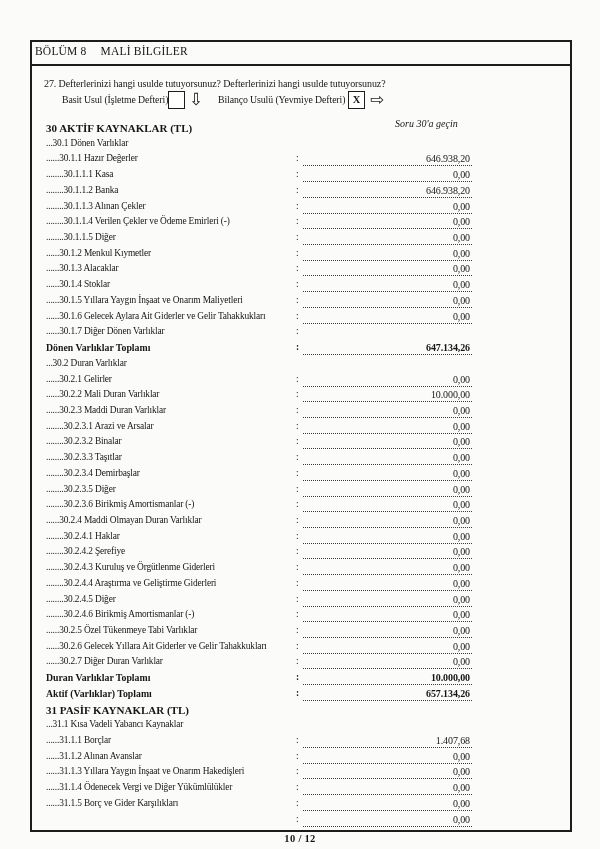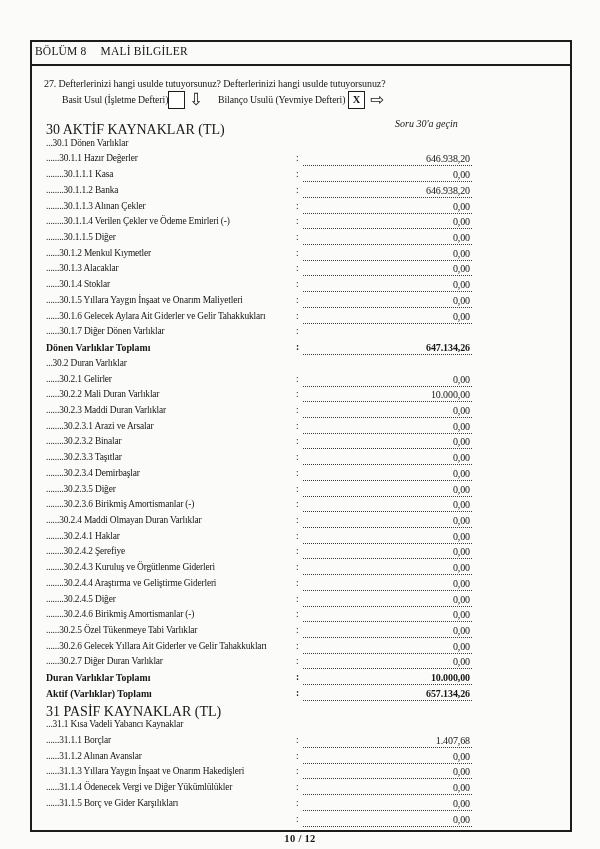--- a/index.html
+++ b/index.html
@@ -44,21 +44,21 @@
   .row{position:relative;height:15.72px;font-size:9.4px;}
   .row .lbl{
     position:absolute;left:14px;top:1px;white-space:nowrap;letter-spacing:-.15px;
   }
   .row .colon{position:absolute;left:264px;top:1px;}
   .row .val{
     position:absolute;left:271px;top:0;width:167px;height:13px;
     text-align:right;line-height:13px;font-size:10px;
     border-bottom:1px dotted #3a3a3a;padding-right:2px;letter-spacing:-.1px;
   }
-  .row.section .lbl{font-weight:normal;font-size:14px;letter-spacing:0;}
+  .row.section .lbl{font-weight:bold;font-size:11px;letter-spacing:0;}
   .row.total .lbl{font-weight:bold;font-size:9.8px;letter-spacing:0;}
   .row.total .colon,.row.total .val{font-weight:bold;}
 
   .footer{
     position:absolute;left:0;right:0;top:833px;text-align:center;
     font-weight:bold;font-size:10.5px;letter-spacing:.3px;
   }
 </style>
 </head>
 <body>

